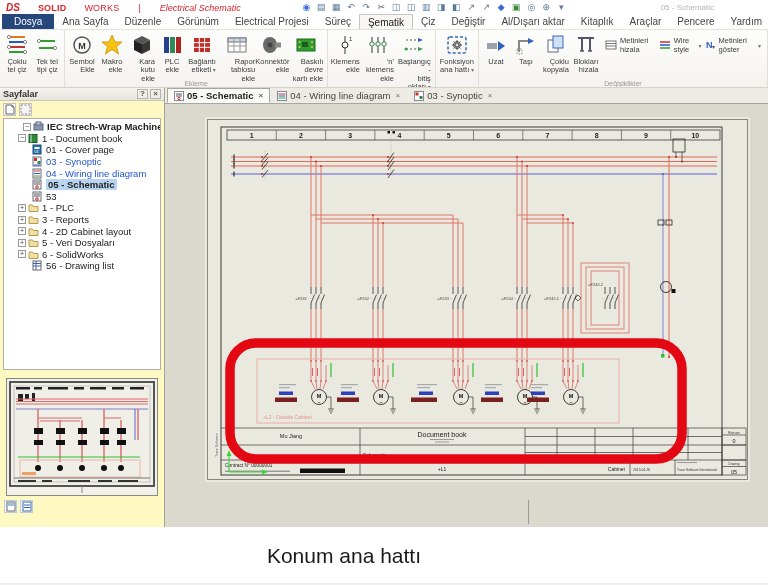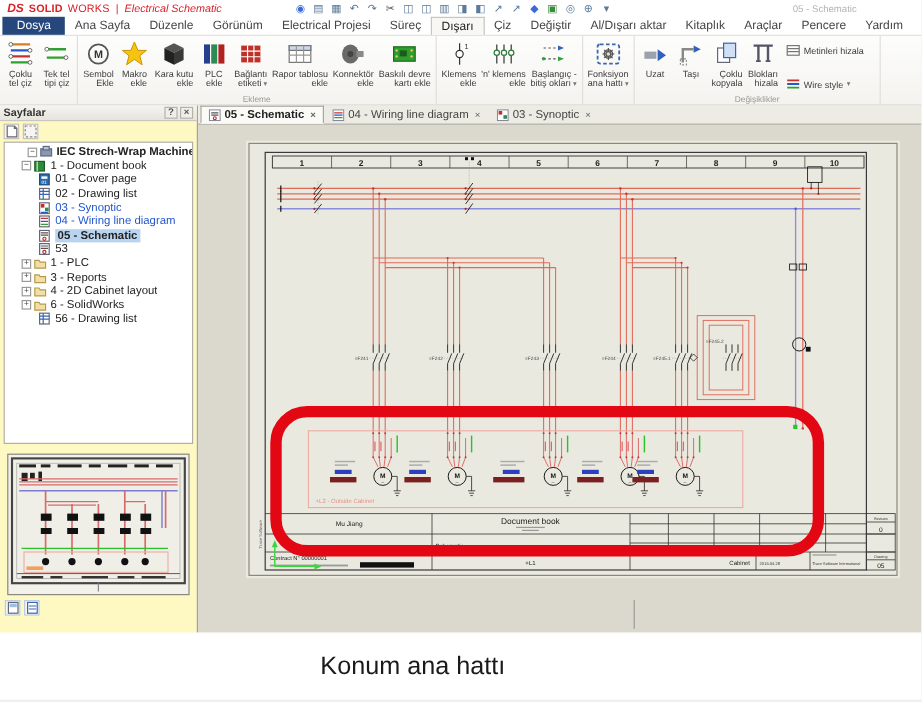--- a/index.html
+++ b/index.html
@@ -1,21 +1,21 @@
 <!DOCTYPE html>
 <html><head>
 <meta charset="utf-8">
 <style>
 *{box-sizing:border-box;margin:0;padding:0}
 html,body{width:768px;height:585px;overflow:hidden}
 .app{position:relative;width:768px;height:585px;background:#fff;font-family:"Liberation Sans",sans-serif;color:#333;overflow:hidden}
 
 
 .titlebar{height:14px;display:flex;align-items:center;background:#fff;padding:0 6px;font-size:9px}
-.logo{display:flex;align-items:baseline;gap:4px;white-space:nowrap}
+.logo{display:flex;align-items:baseline;gap:18px;white-space:nowrap}
 .logo .ds{color:#d9222a;font-weight:bold;font-style:italic;font-size:10px}
 .logo .solid{color:#d9222a;font-weight:bold;letter-spacing:.2px}
 .logo .works{color:#d9222a;letter-spacing:.2px}
 .logo .bar{color:#d9222a;margin:0 1px}
 .logo .appname{color:#d9222a;font-style:italic}
 .qat{display:flex;align-items:center;gap:4px;margin-left:60px}
 .qi{display:inline-flex;align-items:center;justify-content:center;width:11px;height:11px;font-size:9px;color:#5a7a9a;cursor:default}
 .qi.c-blue{color:#3a6ad4}.qi.c-green{color:#3a8a3a}.qi.c-dark{color:#555}
 .doctitle{margin-left:auto;margin-right:48px;color:#b4b4b4;font-size:8px}
 
@@ -26,21 +26,21 @@
 .mitem.active{background:#f8f7f4;border:1px solid #c9c6bf;border-bottom:none;color:#222}
 
 
 .ribbon{height:58px;display:flex;align-items:stretch;background:linear-gradient(#fdfdfc,#f4f3ef);border-bottom:1px solid #d5d2ca;overflow:hidden}
 .rgroup{position:relative;display:flex;align-items:flex-start;padding:3px 2px 9px;border-right:1px solid #e2dfd9}
 .glabel{position:absolute;bottom:0;left:0;right:0;text-align:center;font-size:7px;color:#999;white-space:nowrap}
 .rbtn{display:flex;flex-direction:column;align-items:center;padding:0 2px;cursor:default;min-width:30px}
 .ric{width:24px;height:24px;display:flex;align-items:center;justify-content:center}
 .rbtn .lbl{text-align:right;white-space:pre-line;line-height:1.12;font-size:7.5px;color:#3c3c3c;margin-top:1px}
 .rbtn.dd .lbl::after{content:" ▾";font-size:6px;color:#777}
-.rsmallcol{display:flex;flex-direction:column;justify-content:flex-start;gap:16px;padding:3px 4px}
+.rsmallcol{display:flex;flex-direction:row;justify-content:flex-start;gap:2px;padding:3px 4px}
 .rsmall{display:flex;align-items:center;gap:3px;font-size:7.5px;color:#3c3c3c;cursor:default}
 .rsmall .sic{width:12px;height:12px;display:inline-flex;align-items:center;justify-content:center}
 .rsmall.dd::after{content:"▾";font-size:6px;color:#777}
 
 
 .body{display:flex;height:439px}
 .sidebar{width:165px;background:#fef9c3;border-right:1px solid #a5a29a;display:flex;flex-direction:column}
 .sb-header{height:13px;display:flex;align-items:center;background:linear-gradient(#f5f4f0,#e6e4dd);border-bottom:1px solid #c8c6be;padding:0 3px;font-size:9px;font-weight:bold;color:#333}
 .sb-hbtns{margin-left:auto;display:flex;gap:2px}
 .sb-hbtn{width:11px;height:10px;border:1px solid #b5b2aa;background:#efeee9;font-size:8px;line-height:8px;text-align:center;color:#555;cursor:default}
@@ -115,21 +115,21 @@
     <div class="doctitle">05 - Schematic</div>
   </div>
 
   <div class="menubar">
     <span class="mitem file">Dosya</span>
     <span class="mitem">Ana Sayfa</span>
     <span class="mitem">Düzenle</span>
     <span class="mitem">Görünüm</span>
     <span class="mitem">Electrical Projesi</span>
     <span class="mitem">Süreç</span>
-    <span class="mitem active">Dışarı</span>
+    <span class="mitem active">Şematik</span>
     <span class="mitem">Çiz</span>
     <span class="mitem">Değiştir</span>
     <span class="mitem">Al/Dışarı aktar</span>
     <span class="mitem">Kitaplık</span>
     <span class="mitem">Araçlar</span>
     <span class="mitem">Pencere</span>
     <span class="mitem">Yardım</span>
   </div>
 
   <div class="ribbon">
@@ -453,32 +453,20 @@
           <span class="noexp"></span>
           <span class="ticon">
               <svg width="10" height="11" viewBox="0 0 10 11">
                 <rect x="1" y="1" width="8" height="9" fill="#2a6fb0" stroke="#1c4a78"></rect>
                 <rect x="2.5" y="3" width="5" height="2" fill="#fff"></rect>
                 <text x="2.5" y="9" font-size="4" fill="#fff">01</text>
               </svg>
             </span>
           <span class="tl">01 - Cover page</span>
         </div>
-        <div class="trow lv2">
-          <span class="noexp"></span>
-          <span class="ticon">
-              <svg width="10" height="11" viewBox="0 0 10 11">
-                <rect x="1" y="1" width="8" height="9" fill="#fff" stroke="#667"></rect>
-                <line x1="1" y1="3.5" x2="9" y2="3.5" stroke="#3a66b0"></line>
-                <line x1="1" y1="6" x2="9" y2="6" stroke="#3a66b0"></line>
-                <line x1="4" y1="1" x2="4" y2="10" stroke="#3a66b0"></line>
-              </svg>
-            </span>
-          <span class="tl">02 - Drawing list</span>
-        </div>
         <div class="trow lv2 link">
           <span class="noexp"></span>
           <span class="ticon">
               <svg width="10" height="11" viewBox="0 0 10 11">
                 <rect x="1" y="1" width="8" height="9" fill="#fff" stroke="#667"></rect>
                 <rect x="2" y="2" width="3" height="3" fill="#c03028"></rect>
                 <rect x="5.5" y="5" width="3" height="3" fill="#2e8b57"></rect>
                 <line x1="2" y1="9" x2="8" y2="9" stroke="#2858c8"></line>
               </svg>
             </span>
@@ -539,20 +527,29 @@
           <span class="tl">3 - Reports</span>
         </div>
         <div class="trow lv1">
           <span class="exp closed"></span>
           <span class="ticon">
               <svg width="11" height="11" viewBox="0 0 11 11">
                 <path d="M1,3 h3.5 l1,1.5 H10 V9.5 H1 Z" fill="#f0dfa6" stroke="#b89b4a"></path>
               </svg>
             </span>
           <span class="tl">4 - 2D Cabinet layout</span>
+        </div>
+        <div class="trow lv1">
+          <span class="exp closed"></span>
+          <span class="ticon">
+              <svg width="11" height="11" viewBox="0 0 11 11">
+                <path d="M1,3 h3.5 l1,1.5 H10 V9.5 H1 Z" fill="#f0dfa6" stroke="#b89b4a"></path>
+              </svg>
+            </span>
+          <span class="tl">5 - Veri Dosyaları</span>
         </div>
         <div class="trow lv1">
           <span class="exp closed"></span>
           <span class="ticon">
               <svg width="11" height="11" viewBox="0 0 11 11">
                 <path d="M1,3 h3.5 l1,1.5 H10 V9.5 H1 Z" fill="#f0dfa6" stroke="#b89b4a"></path>
               </svg>
             </span>
           <span class="tl">6 - SolidWorks</span>
         </div>

